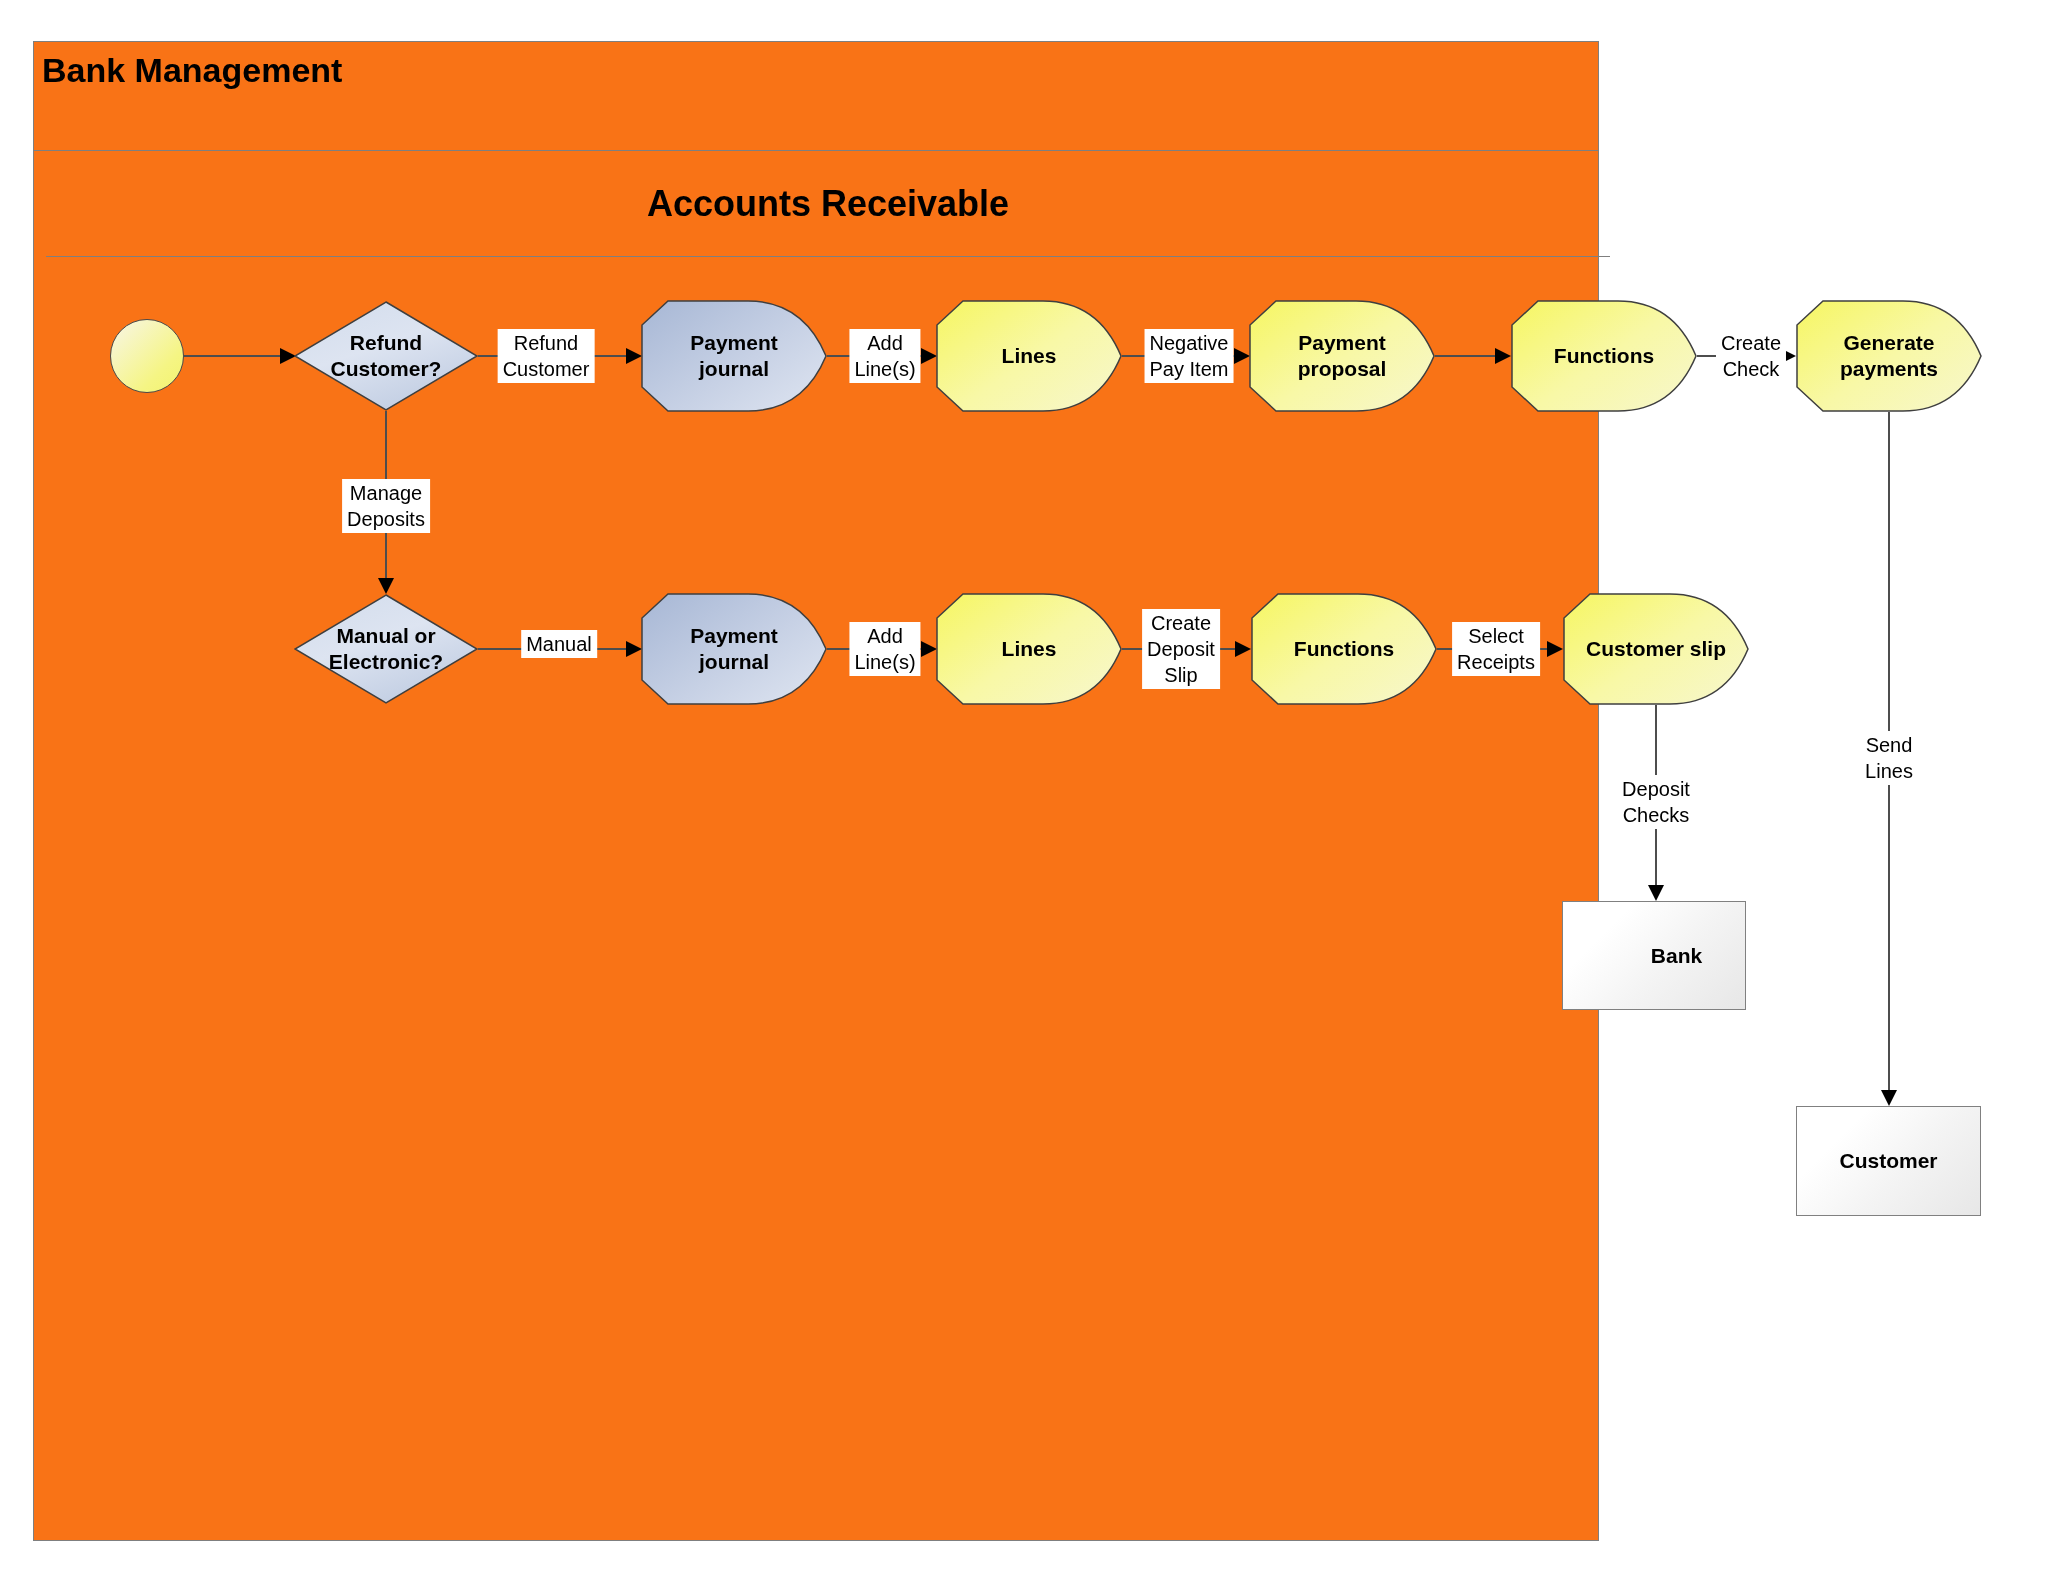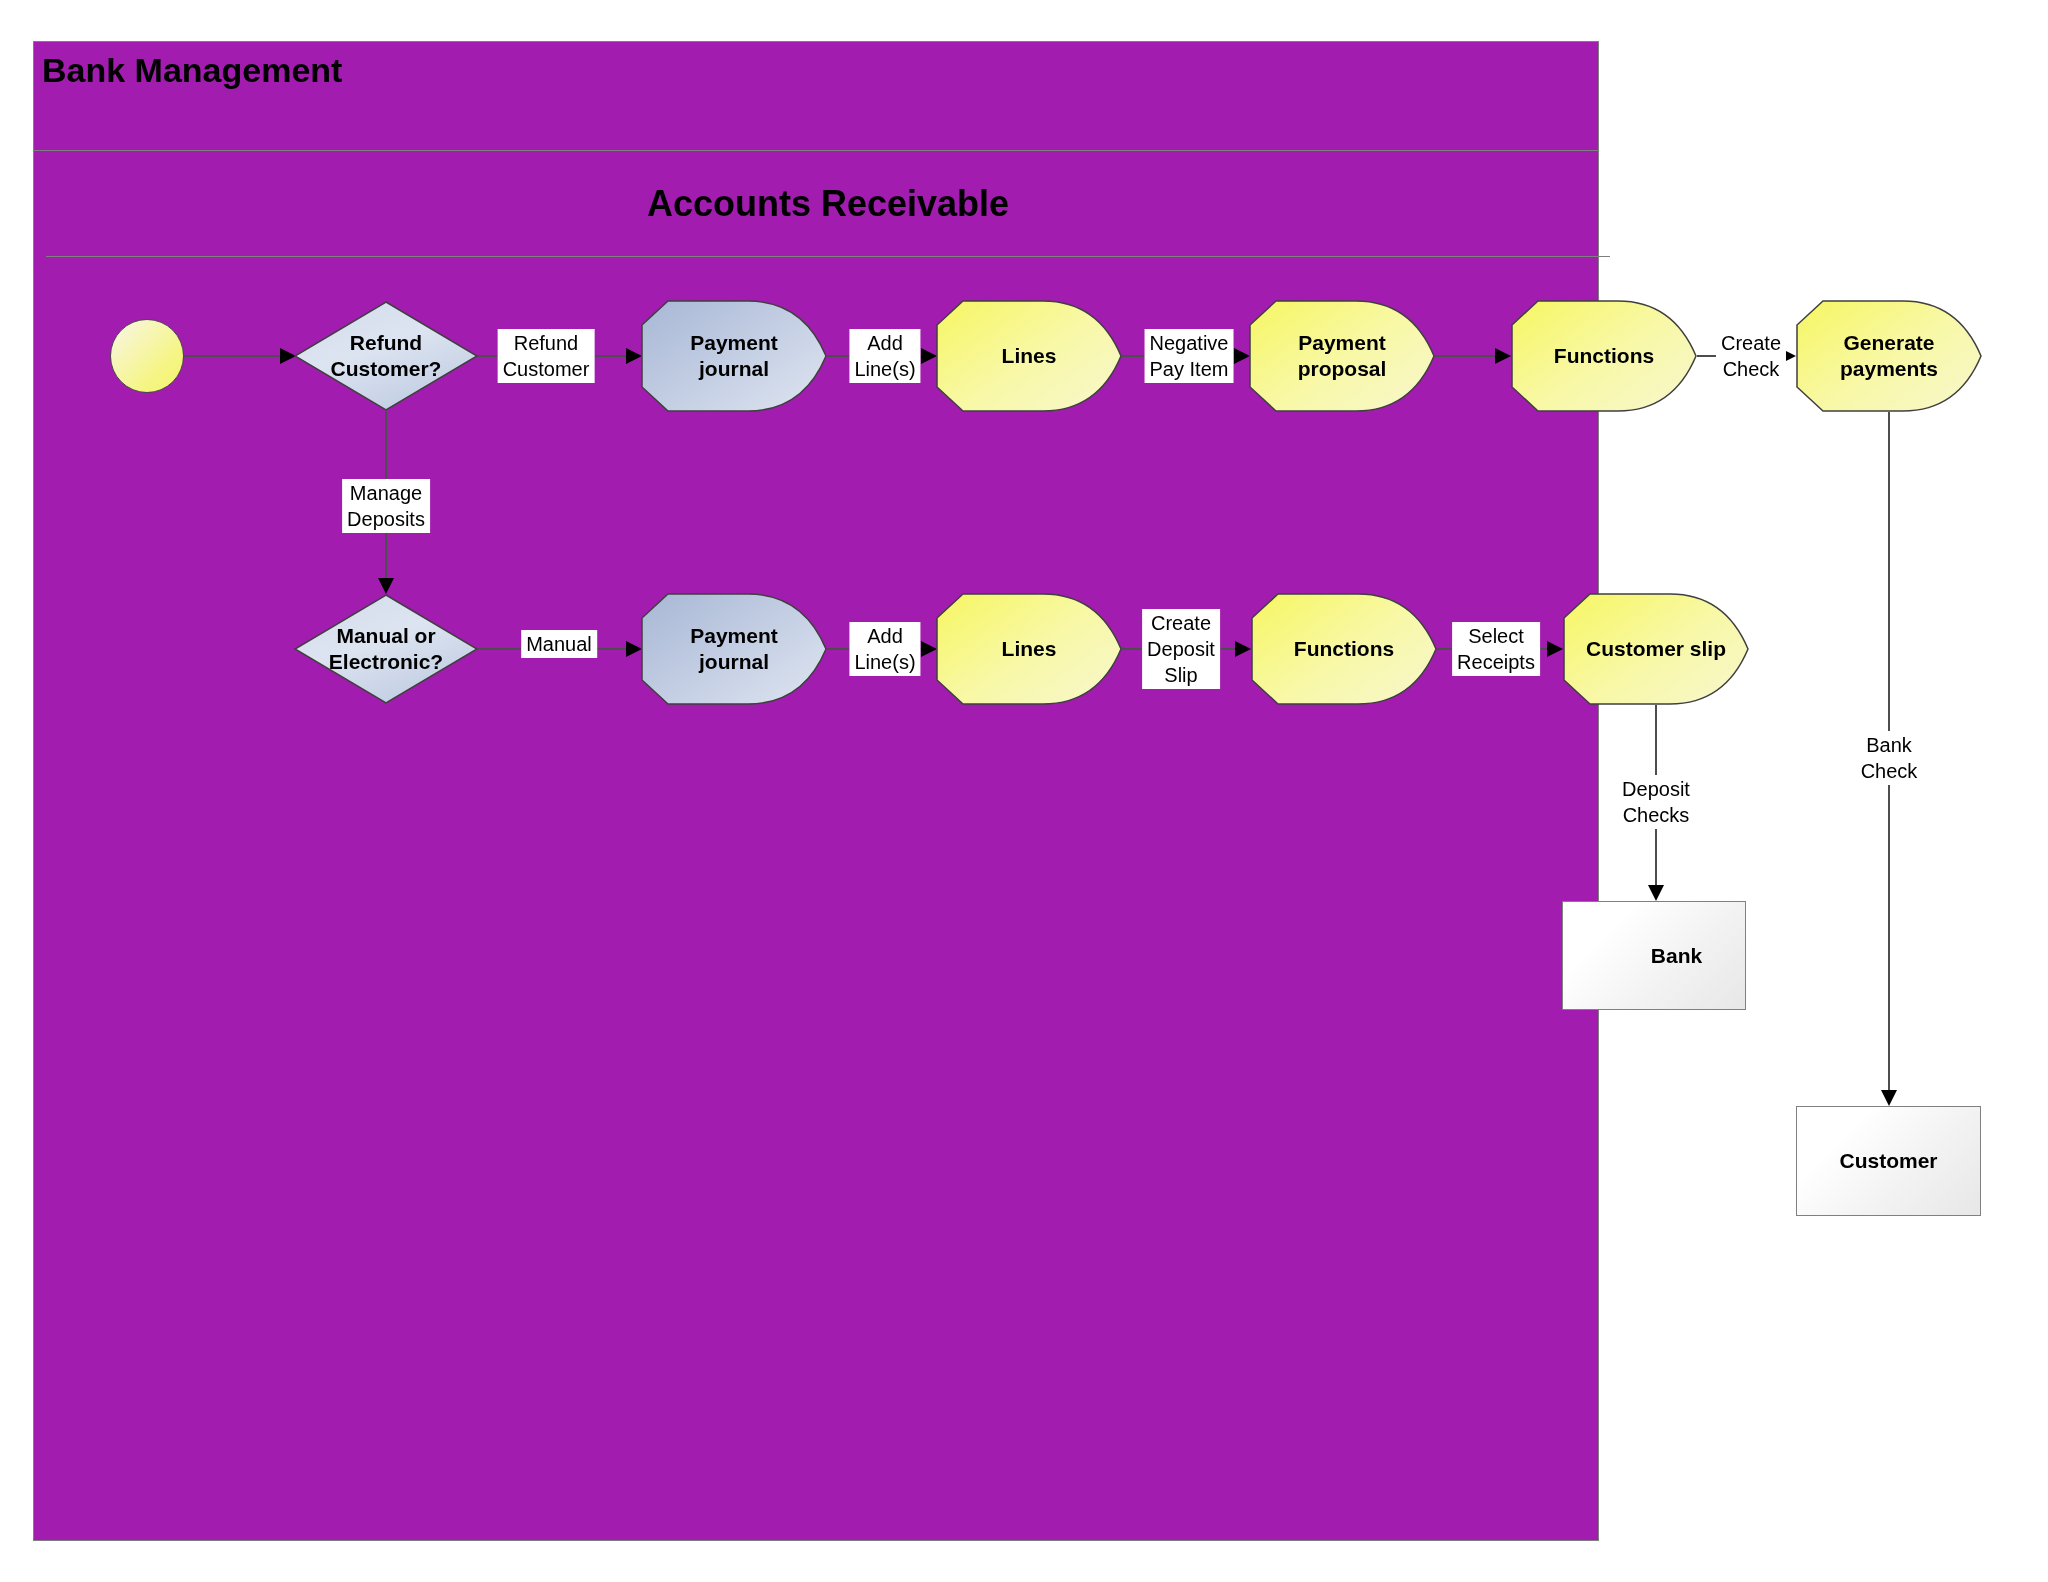--- a/index.html
+++ b/index.html
@@ -1,19 +1,19 @@
 <!DOCTYPE html>
 <html><head>
 <meta charset="utf-8">
 <style>
   html,body{margin:0;padding:0;background:#fff;}
   .page{position:relative;width:2048px;height:1582px;background:#ffffff;
         font-family:"Liberation Sans", sans-serif;color:#000;overflow:hidden;}
   .frame{position:absolute;left:33px;top:41px;width:1566px;height:1500px;
-         border:1px solid #7f7f7f;box-sizing:border-box;background:#a21caf;}
+         border:1px solid #7f7f7f;box-sizing:border-box;background:#f97316;}
   
   .title-block{position:absolute;left:0;top:0;width:100%;height:109px;
                border-bottom:1px solid #7f7f7f;box-sizing:border-box;}
   .title-text{padding:6px 0 0 8px;font-size:34px;font-weight:bold;line-height:45px;}
   .lane-header{position:absolute;left:12px;top:109px;width:100%;height:106px;
                border-bottom:1px solid #7f7f7f;box-sizing:border-box;
                display:flex;align-items:center;justify-content:center;}
   .lane-title{font-size:36px;font-weight:bold;}
   .canvas{position:absolute;left:0;top:215px;width:100%;height:1285px;}
   
@@ -165,21 +165,21 @@
 Deposits</div>
       <div class="edge-label l-manual">Manual</div>
       <div class="edge-label l-add2">Add
 Line(s)</div>
       <div class="edge-label l-createslip">Create
 Deposit
 Slip</div>
       <div class="edge-label l-select">Select
 Receipts</div>
       <div class="edge-label l-depchecks">Deposit Checks</div>
-      <div class="edge-label l-sendcheck">Bank Check</div>
+      <div class="edge-label l-sendcheck">Send Lines</div>
 
       <div class="node start-circle"></div>
 
       <div class="node n-d1">
         <svg viewBox="0 0 184 110" preserveAspectRatio="none">
           <polygon points="92,1 183,55 92,109 1,55" fill="url(#gradDiamond)" stroke="#3f3f3f" stroke-width="1.5"></polygon>
         </svg>
         <div class="node-label">Refund
 Customer?</div>
       </div>

